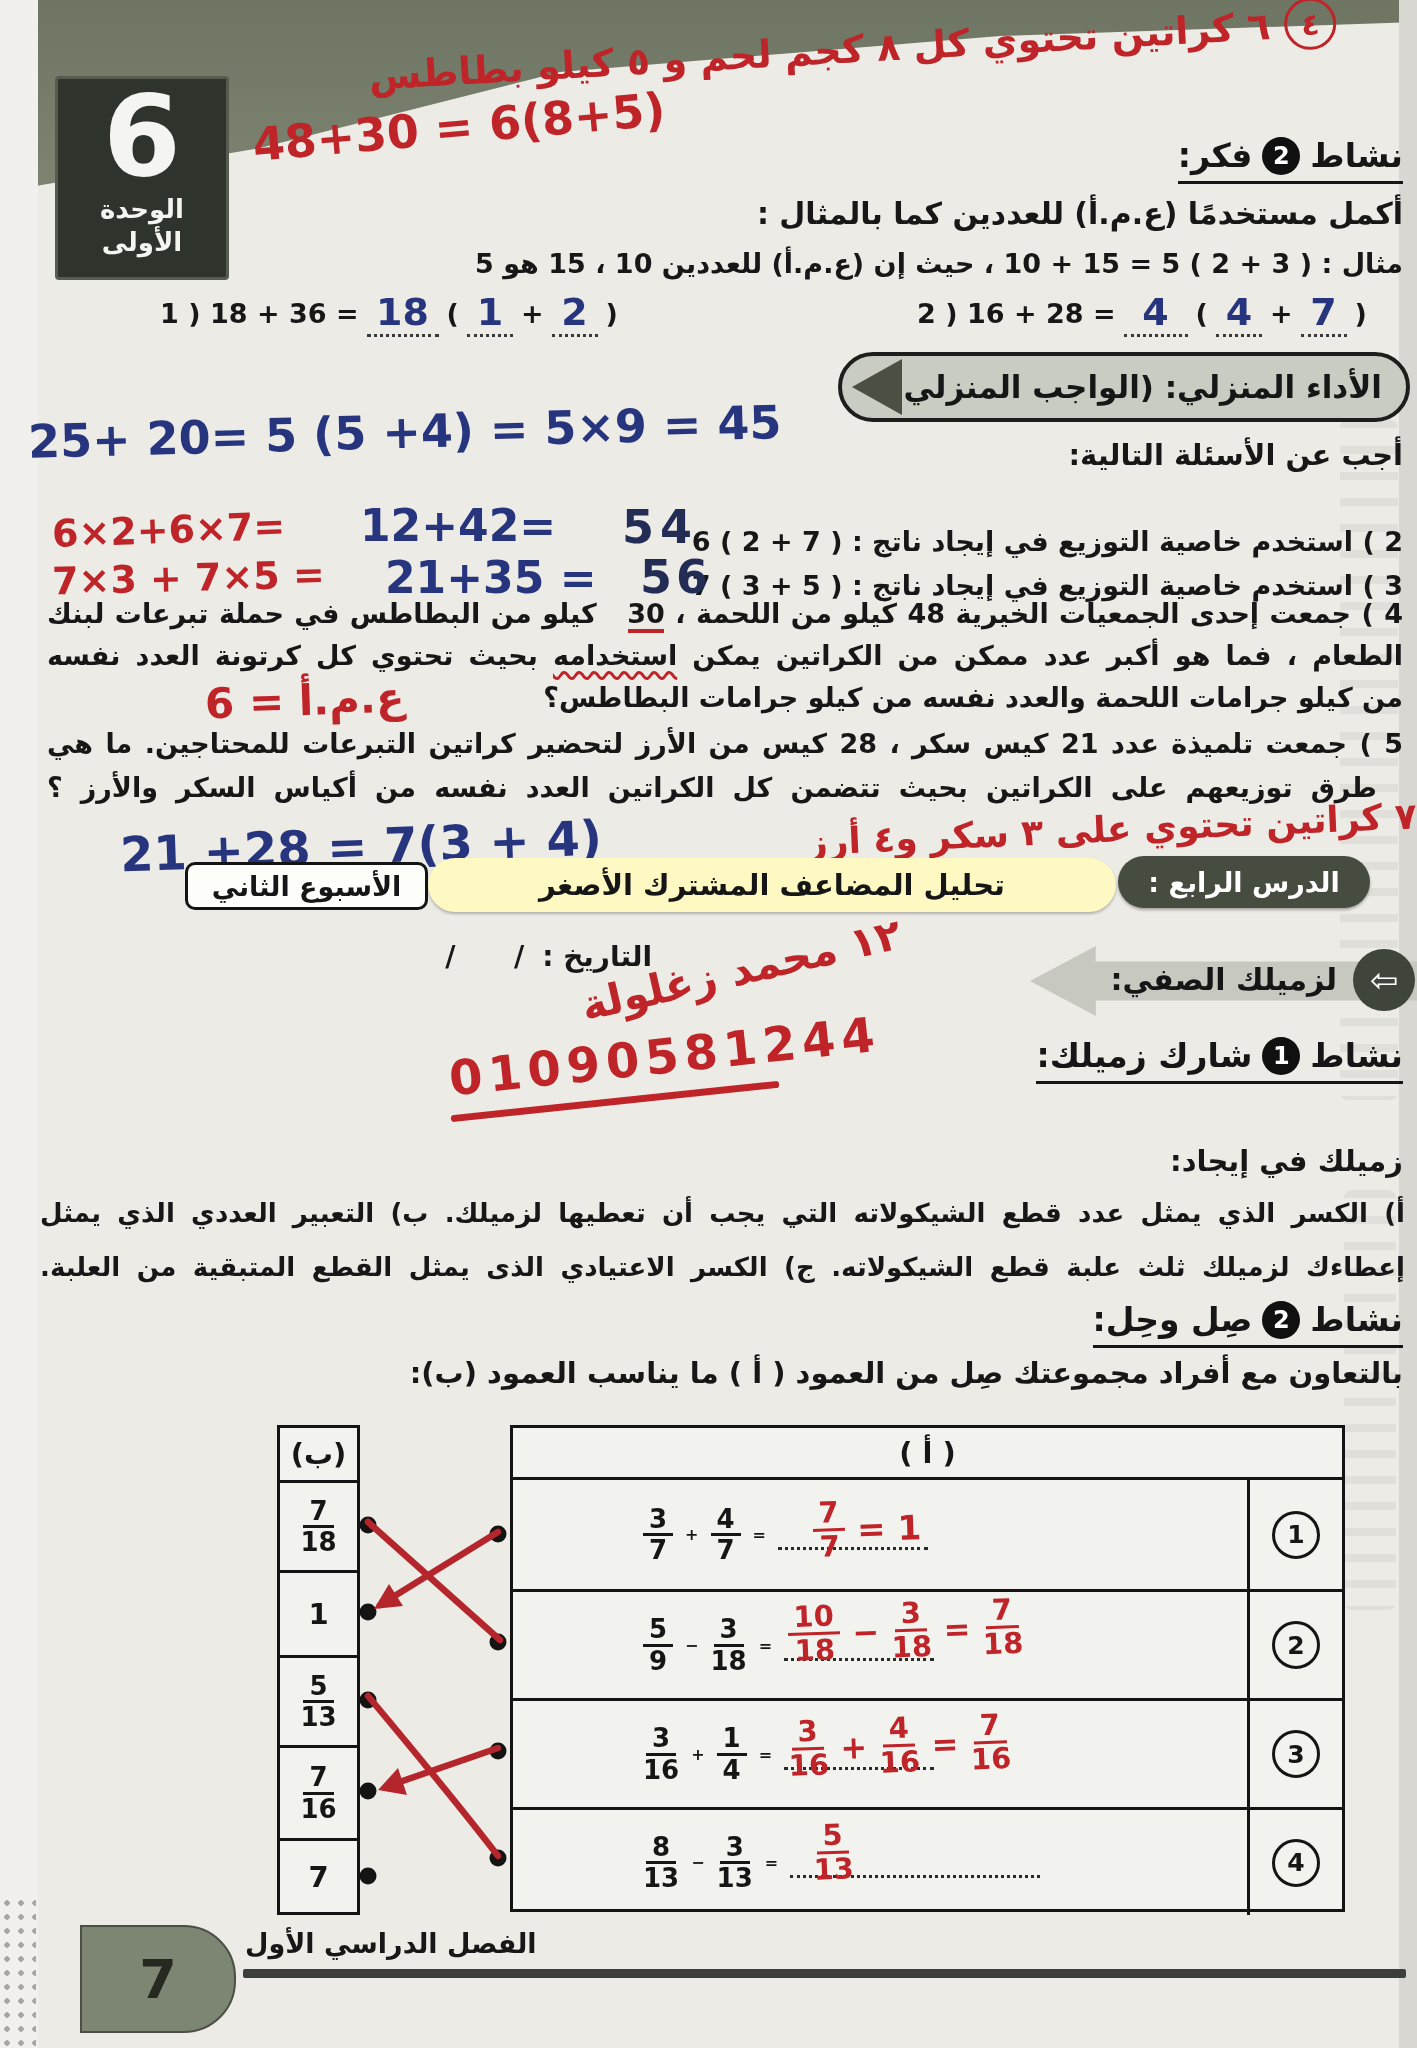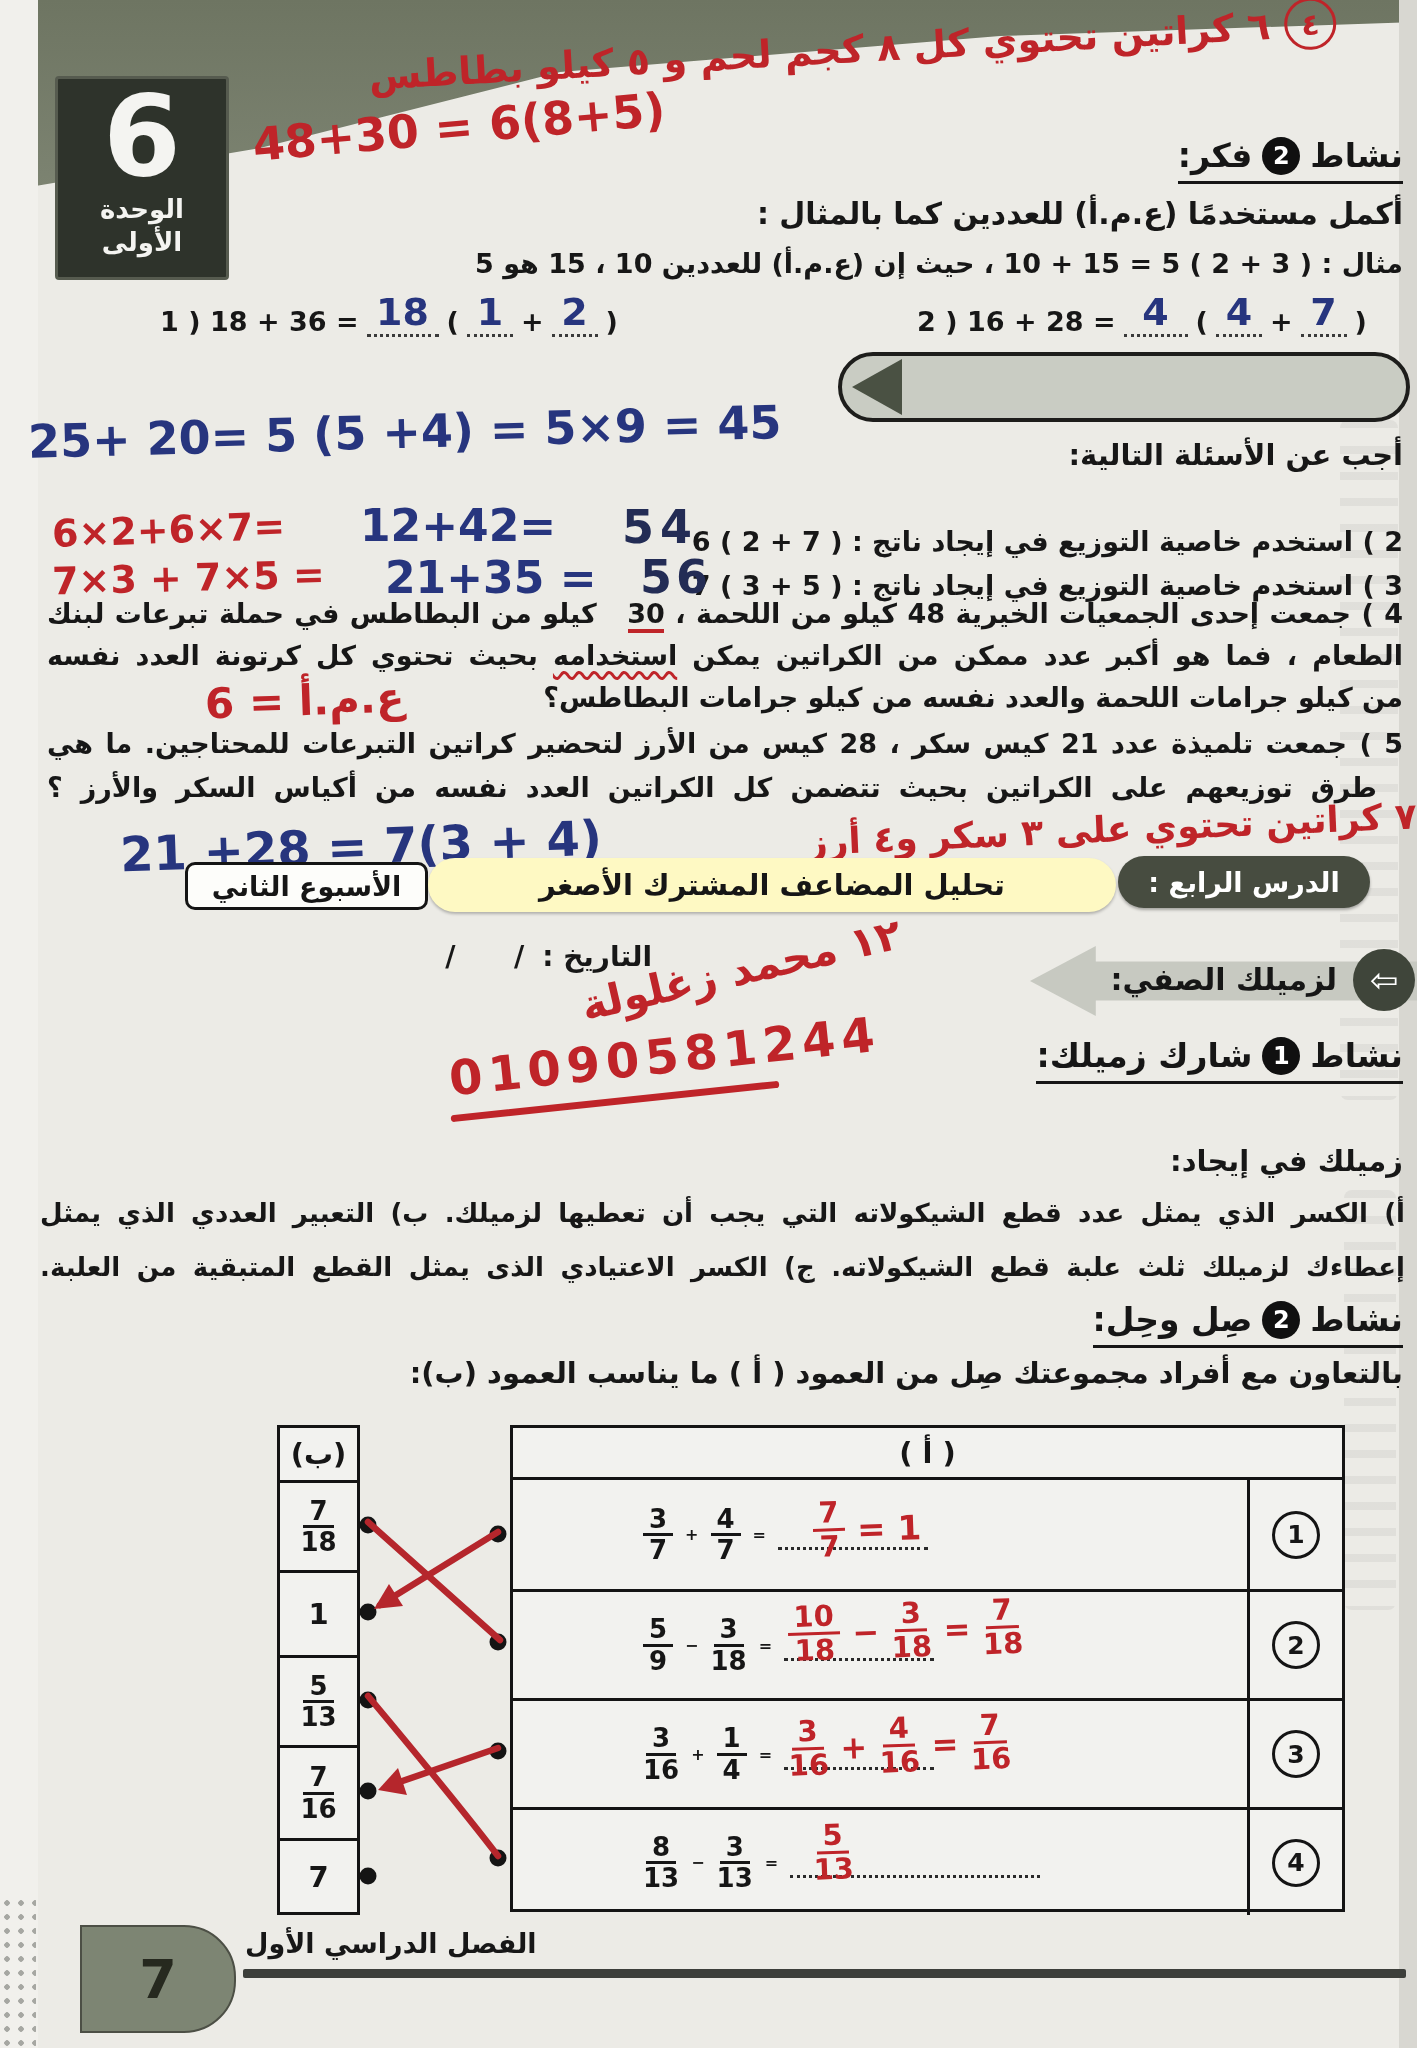--- a/index.html
+++ b/index.html
@@ -45,21 +45,21 @@
   .lesson-label{left:1118px;top:856px;width:252px;height:52px;background:#474c40;border-radius:26px;
     display:flex;align-items:center;justify-content:center;color:#fff;font-size:27px;font-weight:bold;box-shadow:0 2px 3px rgba(0,0,0,.3);}
   
   .class-banner{left:1030px;top:946px;width:387px;height:70px;}
   .class-arrow{position:absolute;inset:0;background:#c7c9c1;
     clip-path:polygon(0 50%,17% 0,17% 22%,100% 22%,100% 78%,17% 78%,17% 100%);}
   .class-circle{position:absolute;right:2px;top:3px;width:62px;height:62px;border-radius:50%;
     background:#3f453a;color:#fff;display:flex;align-items:center;justify-content:center;font-size:34px;}
   .class-banner .txt{position:absolute;right:80px;top:16px;font-size:30px;font-weight:bold;}
   
-  .ex{display:flex;align-items:flex-end;gap:8px;font-size:27px;}
+  .ex{display:flex;align-items:center;gap:8px;font-size:27px;}
   .blank{display:inline-block;min-width:46px;text-align:center;border-bottom:3px dotted #3a3a3a;}
   .blank .ans{font-size:38px;color:#27357e;font-weight:bold;}
   
   .fr{display:inline-flex;flex-direction:column;align-items:center;line-height:1.08;font-weight:bold;
       font-size:26px;vertical-align:middle;}
   .fr .fn{border-bottom:3px solid #161616;padding:0 6px;}
   .fr.red{color:#bf2429;font-size:29px;}
   .fr.red .fn{border-color:#bf2429;}
   
   .match-b{left:277px;top:1425px;width:83px;height:490px;border:3px solid #141414;box-sizing:border-box;background:rgba(255,255,255,.35);}
@@ -139,20 +139,21 @@
     <span>2 ) 16 + 28 =</span>
     <span class="blank" style="min-width:64px;"><span class="ans hw">4</span></span>
     <span>(</span>
     <span class="blank"><span class="ans hw">4</span></span>
     <span>+</span>
     <span class="blank"><span class="ans hw">7</span></span>
     <span>)</span>
   </div>
 
   <div class="abs home-banner">
+    <span class="txt">الأداء المنزلي: (الواجب المنزلي):</span>
     <span class="cone"></span>
   </div>
 
   <div class="abs hw hw-blue" dir="ltr" style="left:28px;top:405px;font-size:46px;transform:rotate(-1.5deg);">25+ 20= 5 (5 +4) = 5×9 = 45</div>
 
   <div class="abs printed rightal" style="right:14px;top:438px;font-size:29px;margin-left:24px;">أجب عن الأسئلة التالية:</div>
 
 
   <div class="abs printed rightal" dir="rtl" style="right:14px;top:526px;font-size:27px;">
     <span>2 )   استخدم خاصية التوزيع في إيجاد ناتج :</span>

